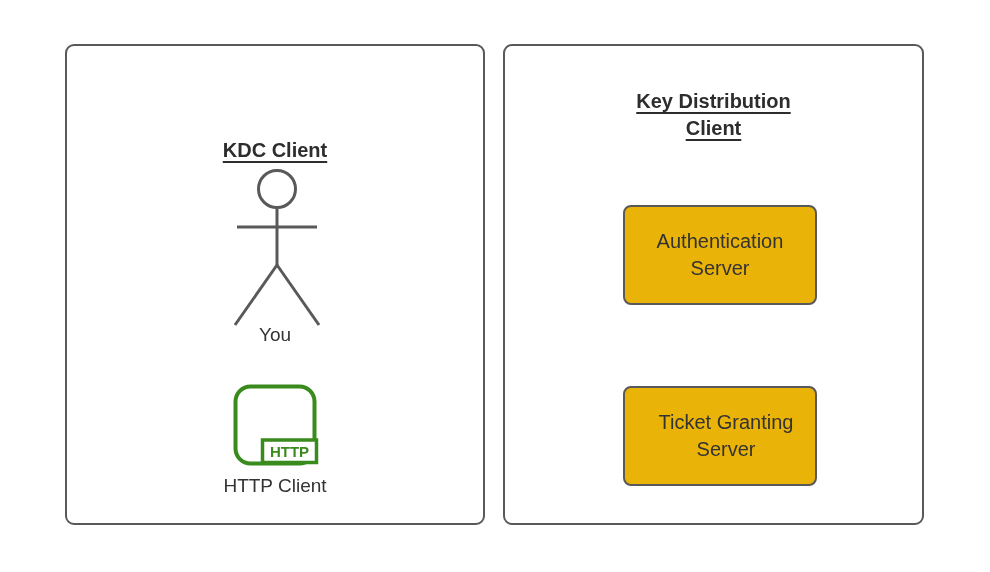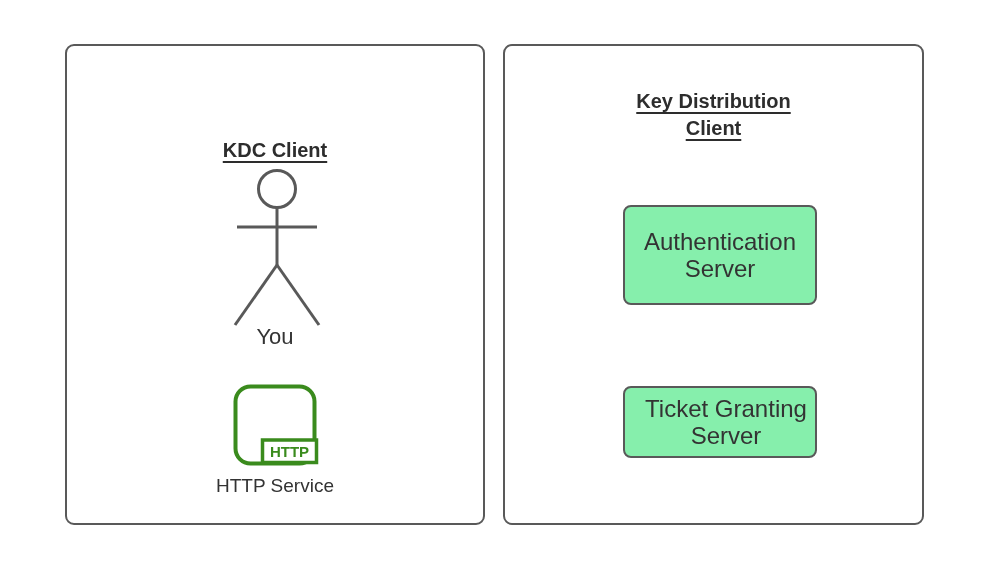--- a/index.html
+++ b/index.html
@@ -53,21 +53,21 @@
     position: absolute;
     left: 164px;
     top: 120px;
   }
   .actor-label {
     position: absolute;
     top: 278px;
     left: 0;
     width: 100%;
     text-align: center;
-    font-size: 22px;
+    font-size: 19px;
     color: #333333;
   }
   .http-svg {
     position: absolute;
     left: 166px;
     top: 338px;
   }
   .service-label {
     position: absolute;
     top: 429px;
@@ -78,32 +78,32 @@
     color: #333333;
   }
 
   .node-box {
     position: absolute;
     left: 118px;
     width: 194px;
     box-sizing: border-box;
     border: 2px solid #595959;
     border-radius: 8px;
-    background: #86efac;
+    background: #eab308;
     display: flex;
     flex-direction: column;
     align-items: center;
     justify-content: center;
-    font-size: 24px;
+    font-size: 20px;
     line-height: 27px;
     color: #333333;
     text-align: center;
   }
   .node-box.box-0 { top: 159px; height: 100px; }
-  .node-box.box-1 { top: 340px; height: 72px; padding-left: 12px; }
+  .node-box.box-1 { top: 340px; height: 100px; padding-left: 12px; }
 </style>
 </head>
 <body>
 
 <div class="canvas">
 
   <section class="panel panel-left">
     <h2 class="panel-title"><span class="u">KDC Client</span></h2>
 
     <svg class="actor-svg" width="92" height="162" viewBox="0 0 92 162" fill="none">
@@ -115,21 +115,21 @@
     </svg>
 
     <div class="actor-label">You</div>
 
     <svg class="http-svg" width="92" height="84" viewBox="0 0 92 84">
       <rect x="2.5" y="2.5" width="79" height="77" rx="15" fill="none" stroke="#3a8b1d" stroke-width="4"></rect>
       <rect x="29.5" y="56" width="54" height="22.5" fill="#ffffff" stroke="#3a8b1d" stroke-width="3.5"></rect>
       <text x="56.5" y="73" text-anchor="middle" font-size="15" font-weight="600" font-family="Liberation Sans, sans-serif" fill="#3a8b1d">HTTP</text>
     </svg>
 
-    <div class="service-label">HTTP Service</div>
+    <div class="service-label">HTTP Client</div>
   </section>
 
   <section class="panel panel-right">
     <h2 class="panel-title">
       <span class="u">Key Distribution</span><br>
       <span class="u">Client</span>
     </h2>
 
     <div class="node-box box-0">
       <div>Authentication</div>

